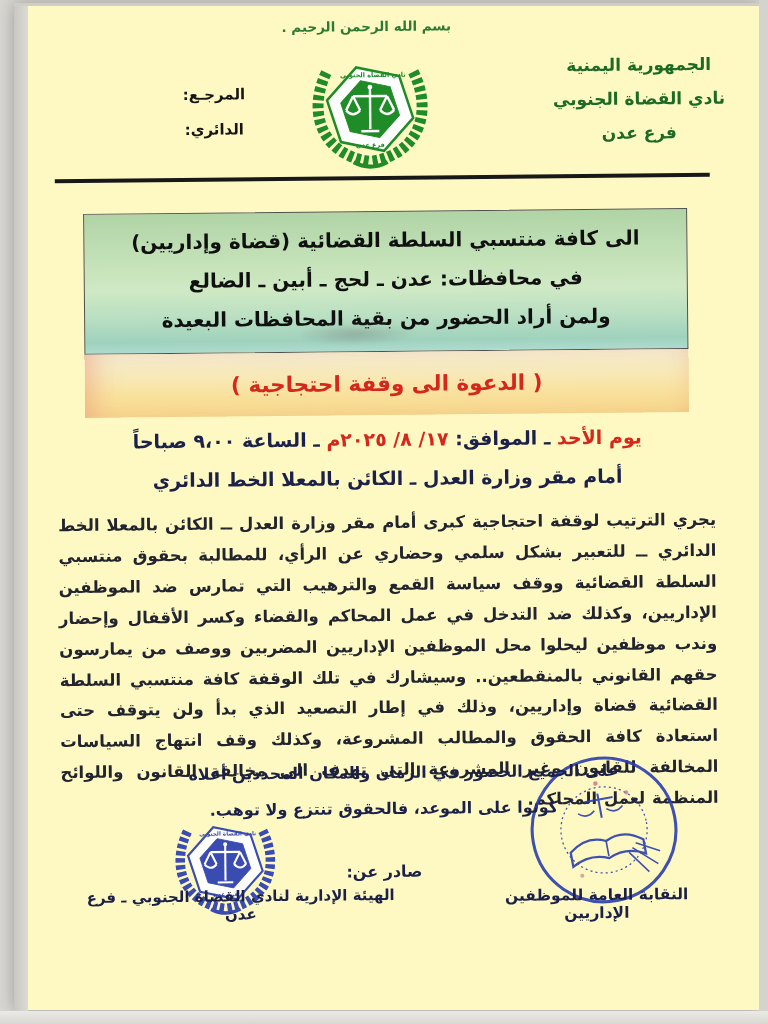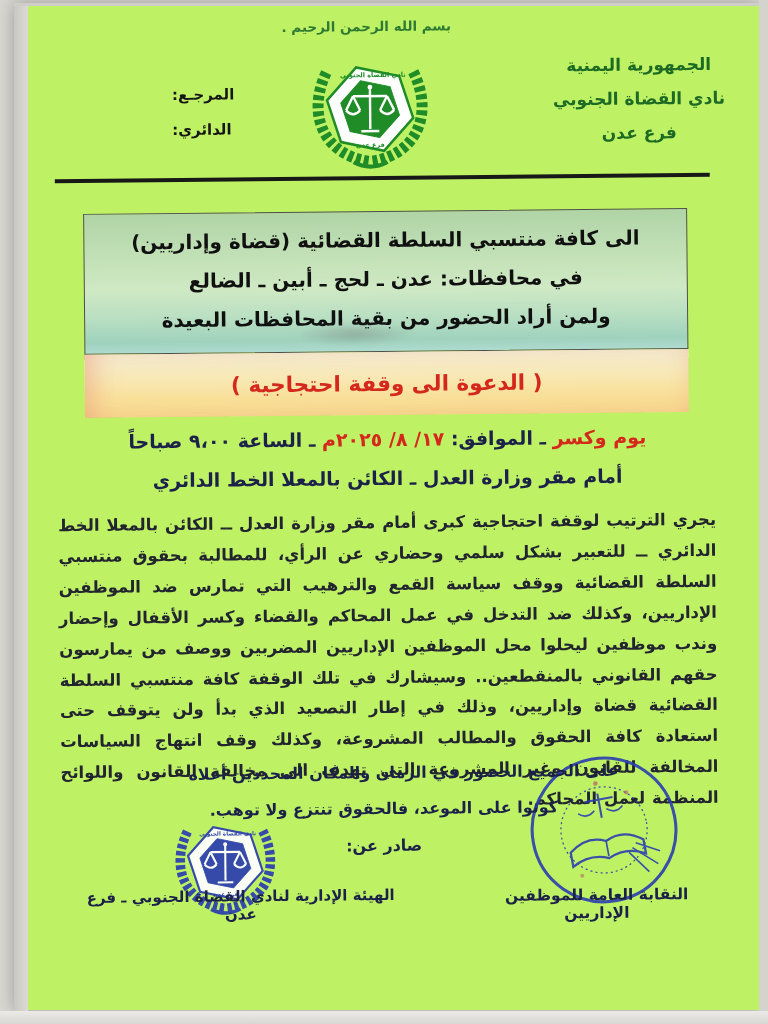--- a/index.html
+++ b/index.html
@@ -2,30 +2,30 @@
 <html lang="ar" dir="rtl" style="--green-text: #1d6a24; --red: #d5281c; --navy: #1b2148; --body-text: #22242f; --logo-green: #1f8c28; --stamp-blue: #2c3eb0; --divider: #181818;"><head>
 <meta charset="utf-8">
 <style>
   :root{
     --green-text:#1d6a24; --red:#d5281c; --navy:#1b2148; --body-text:#22242f;
     --logo-green:#1f8c28; --stamp-blue:#2c3eb0; --divider:#181818;
   }
   *{margin:0;padding:0;box-sizing:border-box;}
   html,body{width:768px;height:1024px;overflow:hidden;}
   body{background:#d9d7d2;font-family:"DejaVu Sans",sans-serif;position:relative;}
-  .sheet{position:absolute;left:14px;top:3px;right:9px;bottom:14px;background:#bef264;
+  .sheet{position:absolute;left:14px;top:3px;right:9px;bottom:14px;background:#fef9c3;
          box-shadow:0 0 16px rgba(0,0,0,.28);}
   .content{position:absolute;left:-14px;top:-3px;width:768px;height:1024px;
            transform:rotate(-0.55deg);transform-origin:50% 40%;}
   .abs{position:absolute;}
   .bismillah{left:270px;top:18px;width:200px;text-align:center;font-size:13.5px;
              font-weight:bold;color:#2f7a33;}
   .org-block{left:538px;top:50px;width:208px;text-align:center;font-weight:bold;
              font-size:17px;line-height:34px;color:var(--green-text);}
-  .ref-block{left:175px;top:84px;width:84px;text-align:left;font-weight:bold;
+  .ref-block{left:175px;top:84px;width:84px;text-align:center;font-weight:bold;
              font-size:15px;color:#151515;}
   .ref-block div{margin-bottom:17px;}
   .rule{left:57px;top:176px;width:655px;height:3.5px;background:var(--divider);}
   .green-box{left:85px;top:211px;width:604px;height:141px;border:1.5px solid #4f4f4f;
      background:linear-gradient(180deg,#b0d4a6 0%,#c6e3ba 38%,#cfe9c4 55%,#b9dfc2 75%,#9fd2bd 92%,#aedbd0 100%);
      text-align:center;color:#101010;font-weight:bold;font-size:20px;line-height:39px;
      padding-top:9px;direction:rtl;}
   .watermark{left:295px;top:323px;width:120px;height:22px;border-radius:50%;
      background:radial-gradient(closest-side,rgba(120,130,125,.45),rgba(120,130,125,0));
      filter:blur(2px);}
@@ -36,21 +36,21 @@
   .datetime{left:85px;top:420px;width:604px;text-align:center;font-weight:bold;
      font-size:19px;line-height:39px;color:var(--navy);direction:rtl;}
   .datetime .red{color:var(--red);}
   .body-par{left:57px;top:508px;width:658px;font-weight:bold;font-size:16.5px;
      line-height:30.9px;color:var(--body-text);text-align:justify;direction:rtl;
      word-spacing:1px;}
   .attend1{left:150px;top:763px;width:500px;text-align:center;font-weight:bold;
      font-size:16px;color:var(--navy);z-index:2;direction:rtl;}
   .attend2{left:140px;top:799px;width:480px;text-align:center;font-weight:bold;
      font-size:16px;color:var(--navy);z-index:2;direction:rtl;}
-  .issued{left:335px;top:836px;width:90px;text-align:center;font-weight:bold;
+  .issued{left:335px;top:862px;width:90px;text-align:center;font-weight:bold;
      font-size:16px;color:var(--navy);z-index:2;}
   .issuer-left{left:64px;top:886px;width:344px;text-align:center;font-weight:bold;
      font-size:15px;color:var(--navy);z-index:4;direction:rtl;}
   .issuer-right{left:468px;top:888px;width:248px;text-align:center;font-weight:bold;
      font-size:15.5px;color:var(--navy);z-index:2;direction:rtl;}
   .logo-top{left:298px;top:42px;width:150px;height:130px;color:var(--logo-green);}
   .logo-bottom{left:156px;top:804px;width:130px;height:112px;color:var(--stamp-blue);
      opacity:.93;z-index:3;}
   .stamp{left:522px;top:754px;width:156px;height:156px;color:var(--stamp-blue);
      opacity:.9;z-index:1;transform:rotate(-10deg);}
@@ -107,21 +107,21 @@
       <div>ولمن أراد الحضور من بقية المحافظات البعيدة</div>
     </div>
     <div class="abs watermark"></div>
 
     <div class="abs yellow-box">
       <span>( الدعوة الى وقفة احتجاجية )</span>
     </div>
 
     <div class="abs datetime">
       <div>
-        <span class="red">يوم وكسر</span><span> ـ الموافق: </span><span class="red">١٧/ ٨/ ٢٠٢٥م</span><span> ـ الساعة ٩،٠٠ صباحاً</span>
+        <span class="red">يوم الأحد</span><span> ـ الموافق: </span><span class="red">١٧/ ٨/ ٢٠٢٥م</span><span> ـ الساعة ٩،٠٠ صباحاً</span>
       </div>
       <div>أمام مقر وزارة العدل ـ الكائن بالمعلا الخط الدائري</div>
     </div>
 
     <p class="abs body-par">يجري الترتيب لوقفة احتجاجية كبرى أمام مقر وزارة العدل ــ الكائن بالمعلا الخط الدائري ــ للتعبير بشكل سلمي وحضاري عن الرأي، للمطالبة بحقوق منتسبي السلطة القضائية ووقف سياسة القمع والترهيب التي تمارس ضد الموظفين الإداريين، وكذلك ضد التدخل في عمل المحاكم والقضاء وكسر الأقفال وإحضار وندب موظفين ليحلوا محل الموظفين الإداريين المضربين ووصف من يمارسون حقهم القانوني بالمنقطعين.. وسيشارك في تلك الوقفة  كافة منتسبي السلطة القضائية قضاة وإداريين، وذلك في إطار التصعيد الذي بدأ ولن يتوقف حتى استعادة كافة الحقوق والمطالب المشروعة، وكذلك وقف انتهاج السياسات المخالفة للقانون وغير المشروعة التي تهدف الى مخالفة القانون واللوائح المنظمة لعمل المحاكم.</p>
 
     <div class="abs attend1">على الجميع الحضور في الزمان والمكان المحددين أعلاه</div>
     <div class="abs attend2">كونوا على الموعد، فالحقوق تنتزع ولا توهب.</div>
 
     <svg class="abs stamp" viewBox="0 0 152 152">

